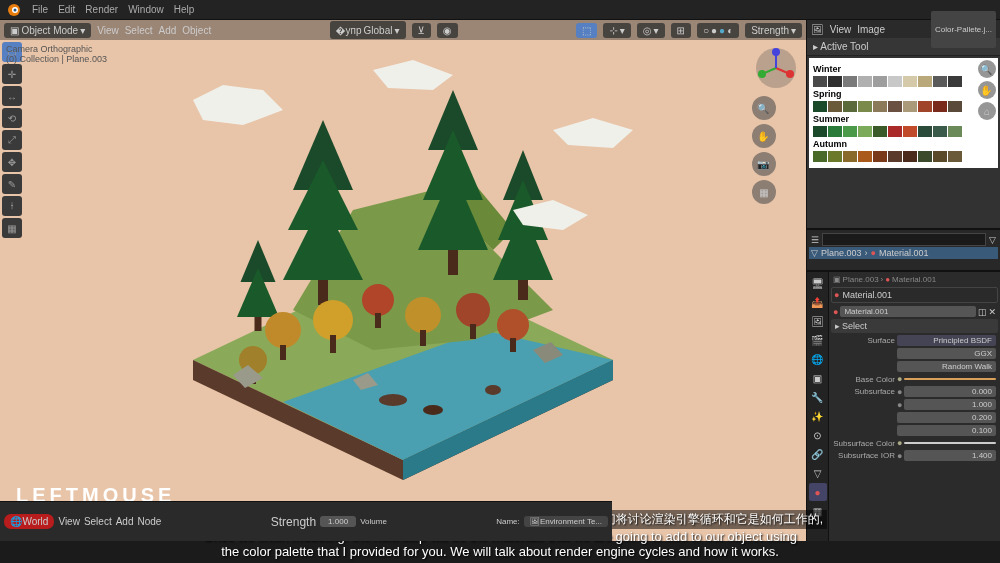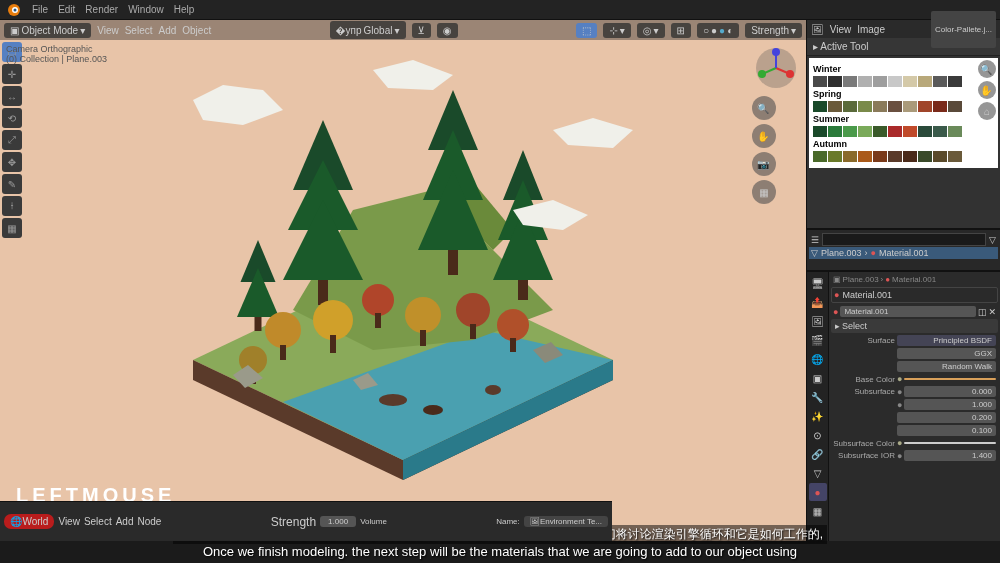--- a/index.html
+++ b/index.html
@@ -409,13 +409,14 @@
             <div class="v">1.400</div>
           </div>
       </div>
     </div>
   </div>
 </div>
 
 <div class="subtitle">
   <span class="cn">一旦我们完成建模,下一步将是使用我为你提供的调色板为我们的对象添加材料,我们将讨论渲染引擎循环和它是如何工作的,</span><br>
   <span>Once we finish modeling. the next step will be the materials that we are going to add to our object using</span><br>
+  <span>the color palette that I provided for you. We will talk about render engine cycles and how it works.</span>
 </div>
 
 </body></html>

